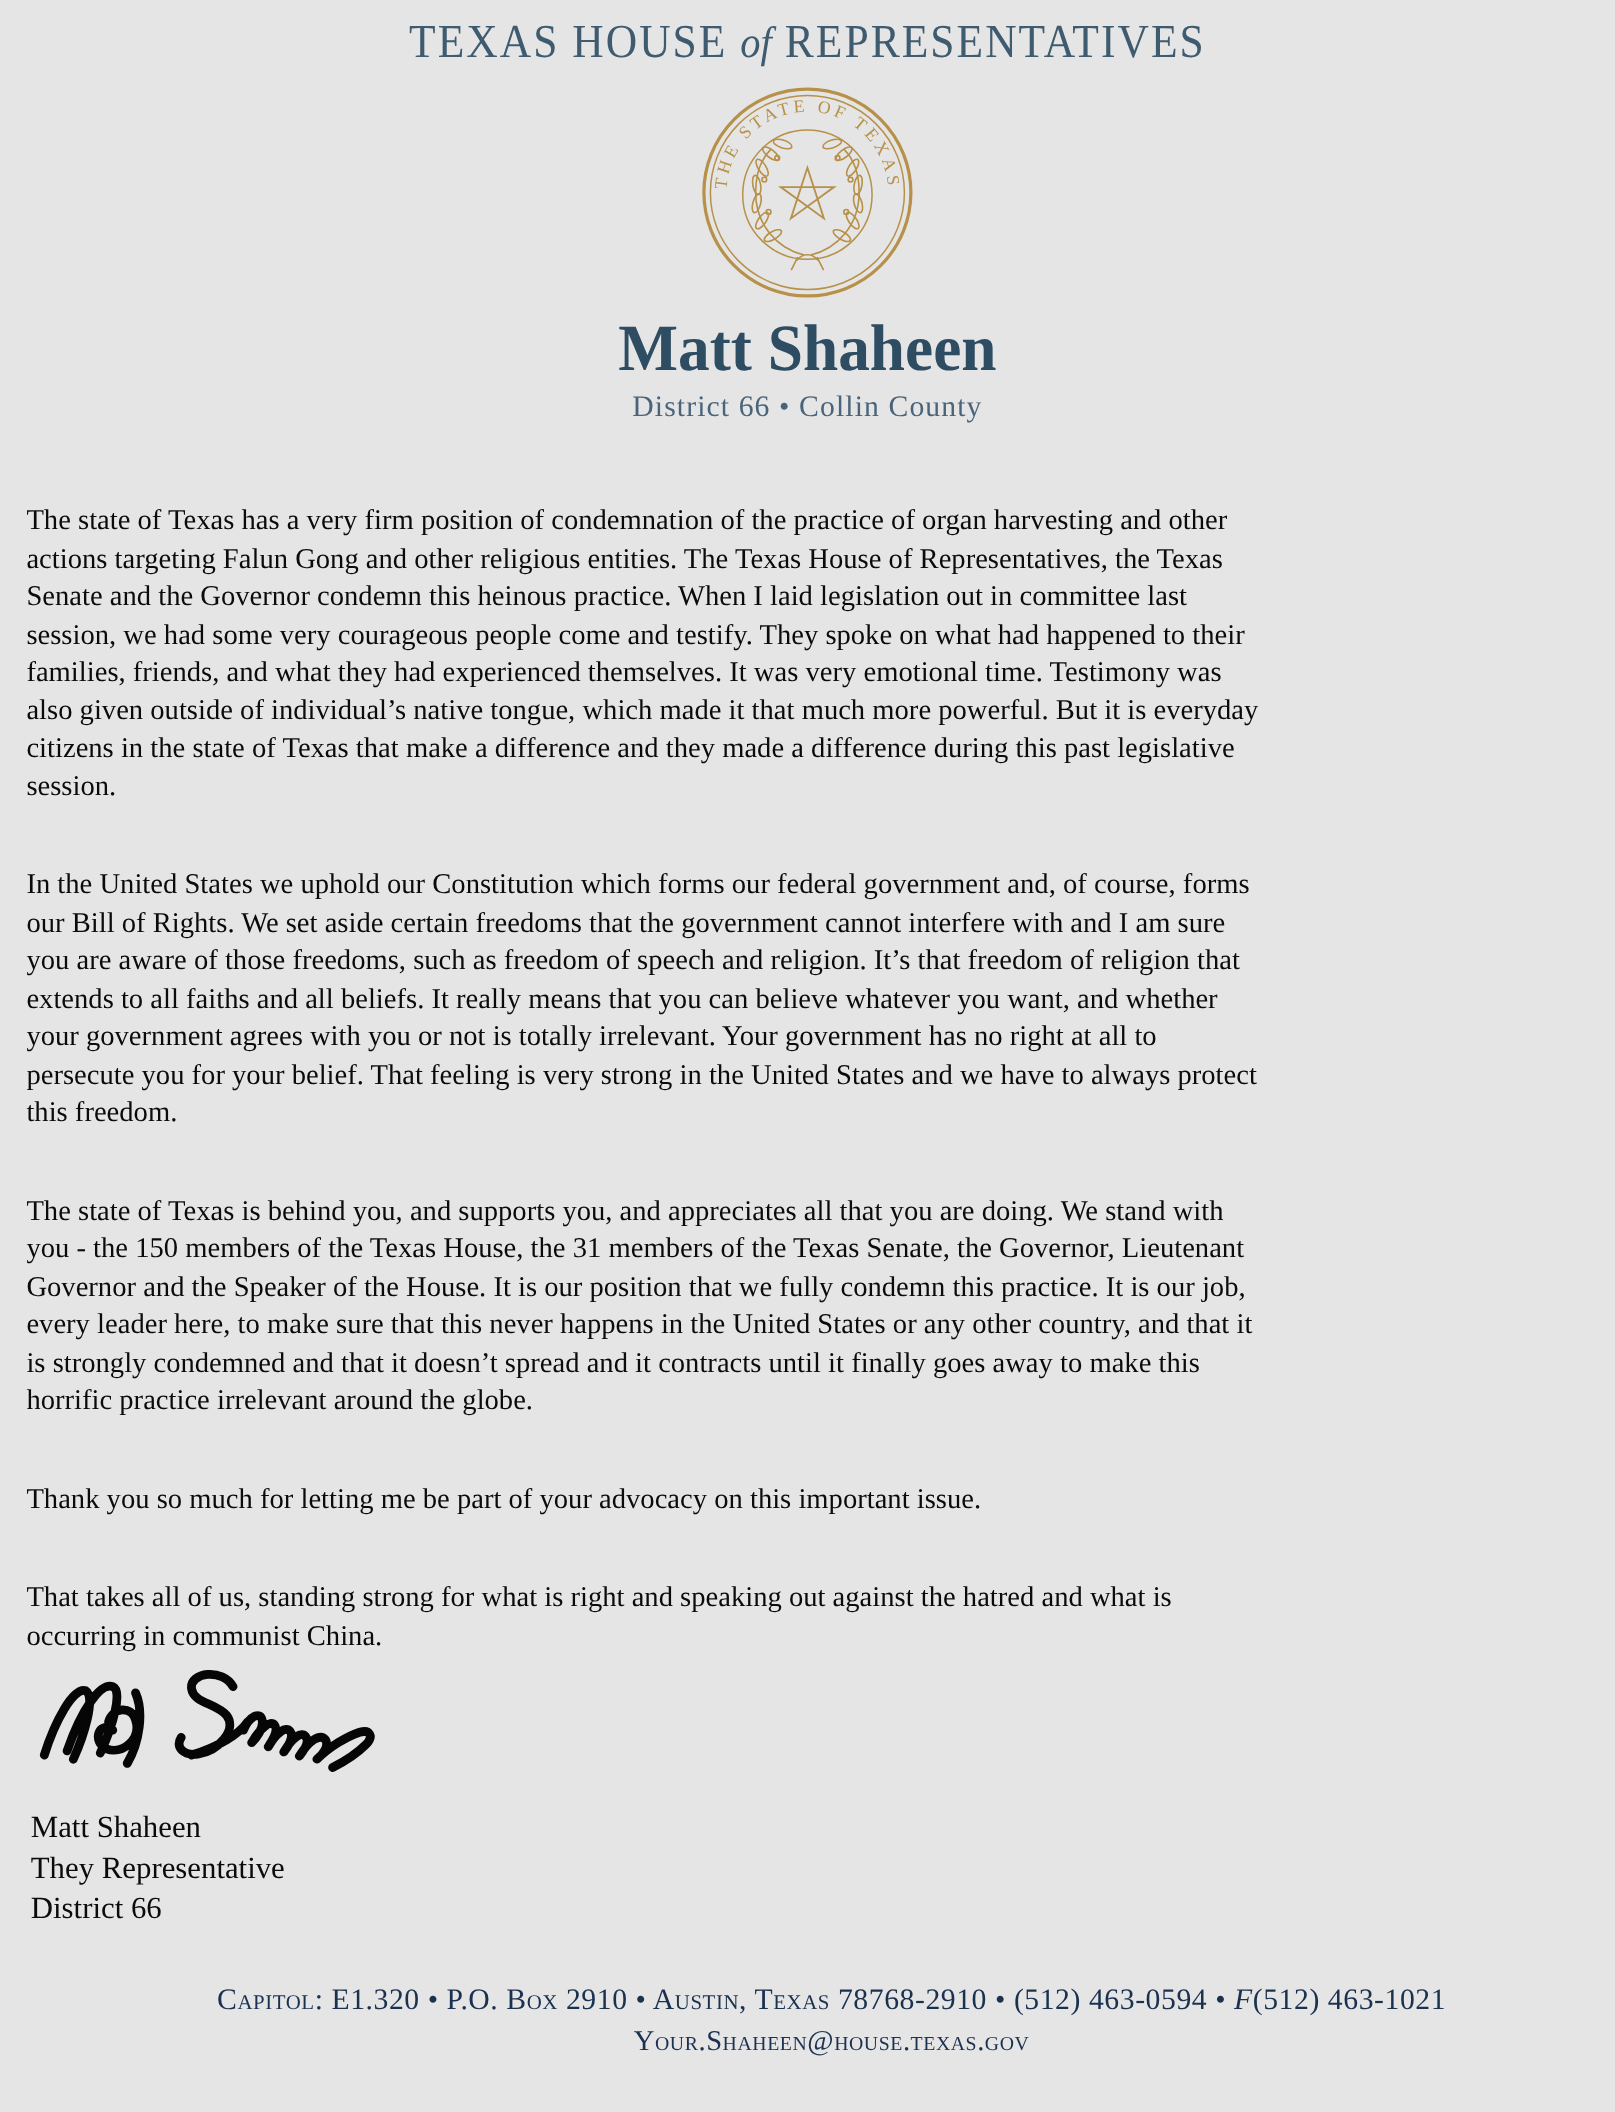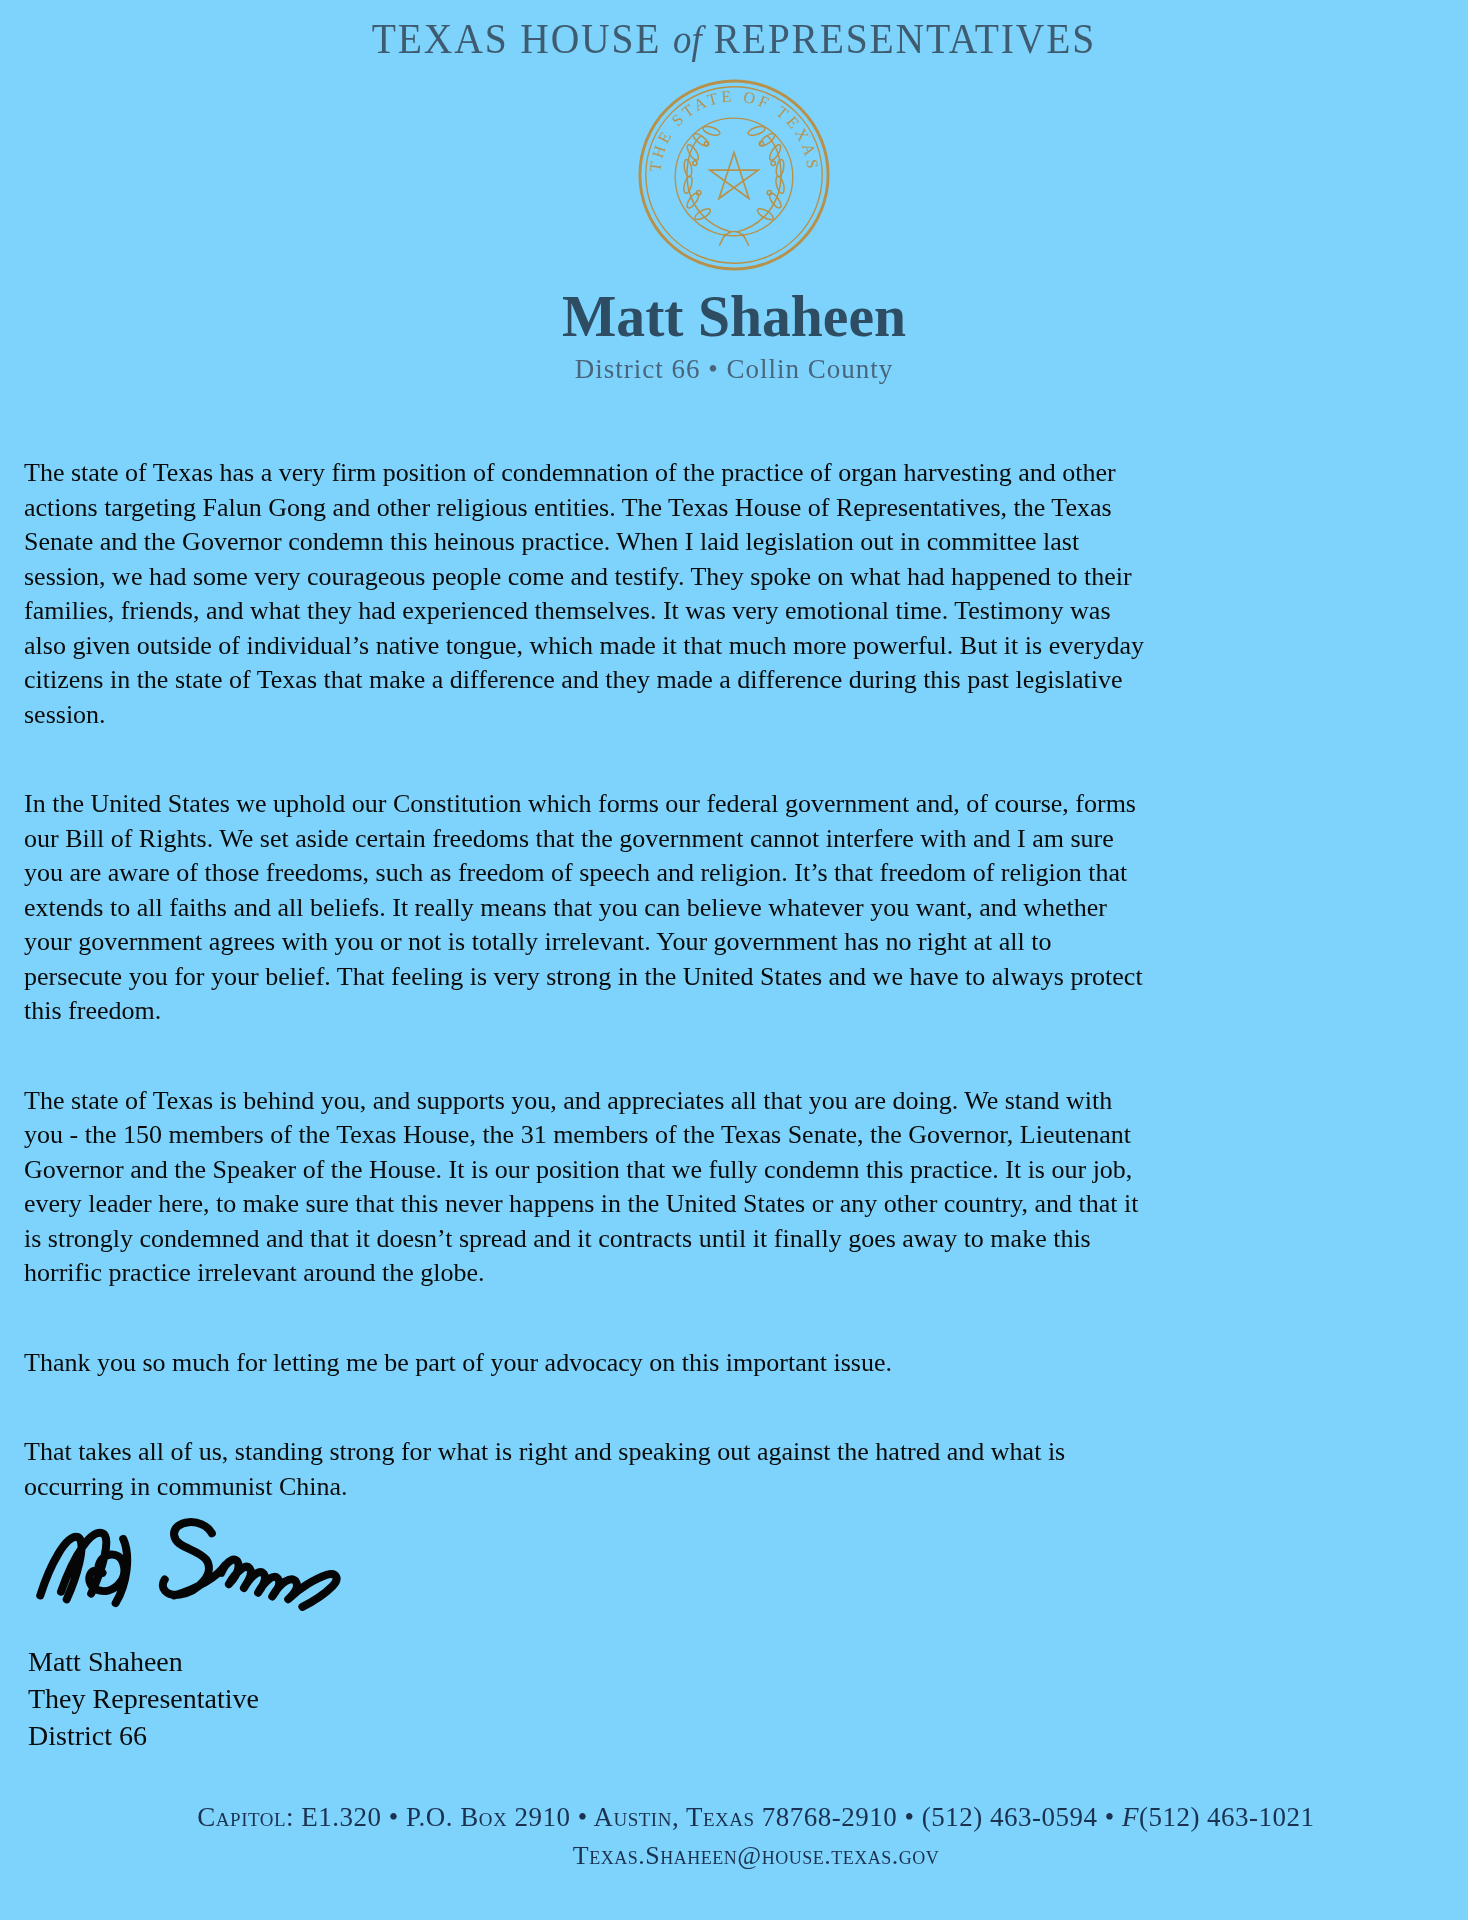--- a/index.html
+++ b/index.html
@@ -1,21 +1,21 @@
 <!DOCTYPE html>
 <html><head>
 <meta charset="utf-8">
 <style>
   * { margin: 0; padding: 0; box-sizing: border-box; }
   html, body { background: #ffffff; }
   .page {
     position: relative;
     width: 1468px;
     height: 1920px;
-    background: #7dd3fc;
+    background: #e5e5e5;
     font-family: "Liberation Serif", "DejaVu Serif", serif;
     color: #0b0b0b;
     overflow: hidden;
   }
 
   
   .letterhead { position: absolute; top: 0; left: 0; width: 100%; text-align: center; }
   .org-title {
     margin-top: 14px;
     font-size: 43px;
@@ -169,16 +169,16 @@
       <div>Matt Shaheen</div>
       <div>They Representative</div>
       <div>District 66</div>
     </div>
   </div>
 
   <div class="letter-footer">
     <div class="footer-line1">
       <span>Capitol:  E1.320 •  P.O. Box 2910  •  Austin, Texas 78768-2910  •  (512) 463-0594  •  </span><span class="fax-f">F</span><span>(512) 463-1021</span>
     </div>
-    <div class="footer-line2">Texas.Shaheen@house.texas.gov</div>
+    <div class="footer-line2">Your.Shaheen@house.texas.gov</div>
   </div>
 
 </div>
 
 </body></html>

